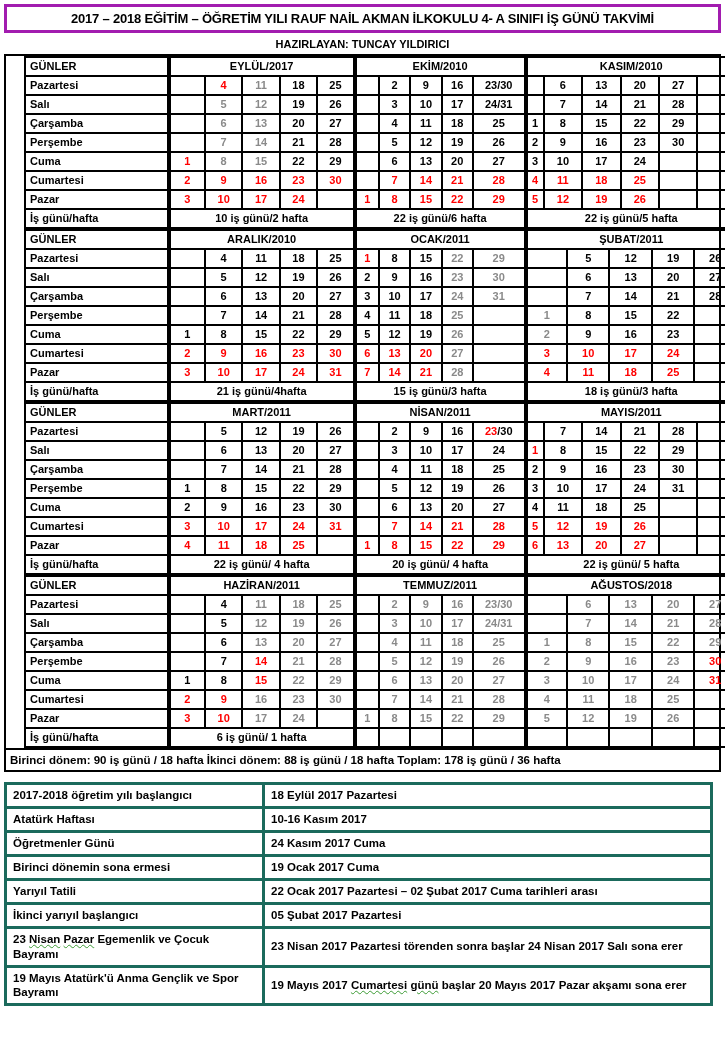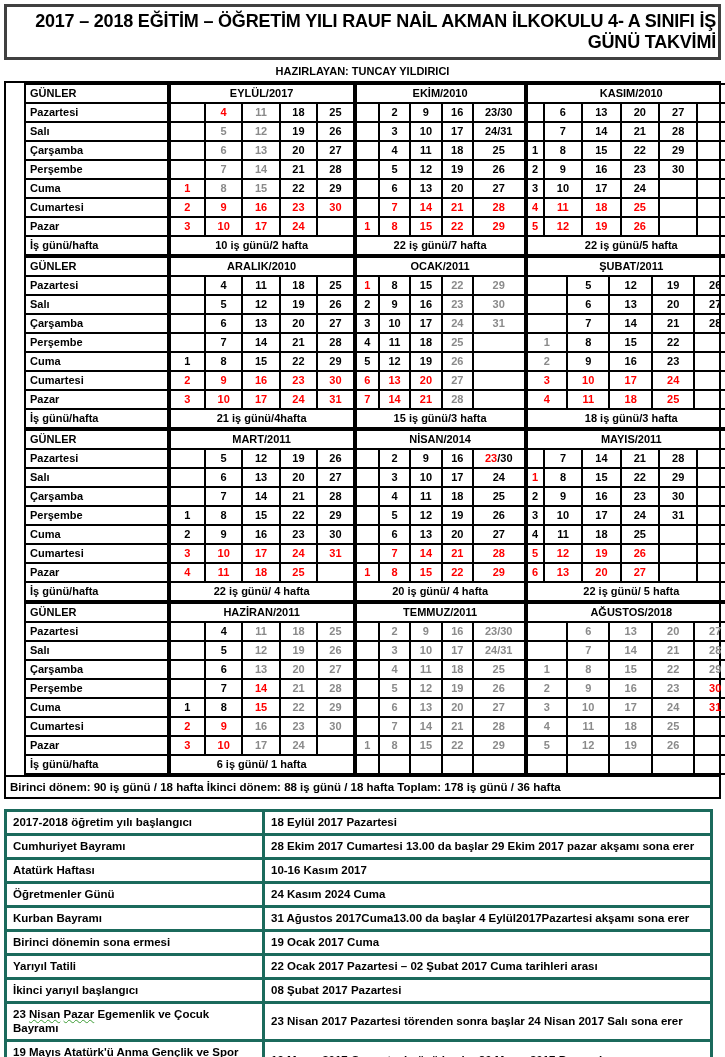--- a/index.html
+++ b/index.html
@@ -8,23 +8,23 @@
   html,body{margin:0;padding:0;background:#ffffff;}
   body{
     width:725px;
     font-family:"Liberation Sans", sans-serif;
     font-weight:bold;
     color:var(--ink);
     -webkit-font-smoothing:antialiased;
   }
   .title-box{
     margin:4px 4px 0 4px;
-    border:3px solid #404040;
-    text-align:right;
-    font-size:18px;
+    border:3px solid #a21caf;
+    text-align:center;
+    font-size:13px;
     letter-spacing:-0.2px;
     padding:4px 2px;
   }
   .subtitle{
     text-align:center;
     font-size:11px;
     padding:5px 0 4px 0;
   }
   .cal-wrap{
     margin:0 4px;
@@ -242,21 +242,21 @@
             <td class="num sep red">5</td>
             <td class="num red">12</td>
             <td class="num red">19</td>
             <td class="num red">26</td>
             <td class="num"></td>
             <td class="num"></td>
           </tr>
           <tr>
             <td class="lbl">İş günü/hafta</td>
             <td class="wk sep" colspan="5">10 iş günü/2 hafta</td>
-            <td class="wk sep" colspan="5">22 iş günü/7 hafta</td>
+            <td class="wk sep" colspan="5">22 iş günü/6 hafta</td>
             <td class="wk sep" colspan="6">22 iş günü/5 hafta</td>
           </tr>
         </tbody>
       </table>
       <table class="cal">
         <colgroup>
           <col style="width: 142px;">
           <col style="width: 36px;">
           <col style="width: 37px;">
           <col style="width: 37px;">
@@ -431,21 +431,21 @@
           <col style="width: 38px;">
           <col style="width: 38px;">
           <col style="width: 38px;">
           <col style="width: 38px;">
           <col style="width: 38px;">
         </colgroup>
         <tbody>
           <tr>
             <td class="lbl">GÜNLER</td>
             <td class="mh sep" colspan="5">MART/2011</td>
-            <td class="mh sep" colspan="5">NİSAN/2014</td>
+            <td class="mh sep" colspan="5">NİSAN/2011</td>
             <td class="mh sep" colspan="6">MAYIS/2011</td>
           </tr>
           <tr>
             <td class="lbl">Pazartesi</td>
             <td class="num sep"></td>
             <td class="num">5</td>
             <td class="num">12</td>
             <td class="num">19</td>
             <td class="num">26</td>
             <td class="num sep"></td>
@@ -758,46 +758,38 @@
   <colgroup id="events-cols">
       <col style="width: 258px;">
       <col>
     </colgroup>
   <tbody id="events-body">
       <tr>
         <td class="elabel">2017-2018 öğretim yılı başlangıcı</td>
         <td class="evalue">18 Eylül 2017 Pazartesi</td>
       </tr>
       <tr>
-        <td class="elabel">Cumhuriyet Bayramı</td>
-        <td class="evalue">28 Ekim 2017 Cumartesi 13.00 da başlar  29 Ekim 2017 pazar akşamı sona erer</td>
-      </tr>
-      <tr>
         <td class="elabel">Atatürk Haftası</td>
         <td class="evalue">10-16 Kasım 2017</td>
       </tr>
       <tr>
         <td class="elabel">Öğretmenler Günü</td>
-        <td class="evalue">24 Kasım 2024 Cuma</td>
-      </tr>
-      <tr>
-        <td class="elabel">Kurban Bayramı</td>
-        <td class="evalue">31 Ağustos 2017Cuma13.00 da başlar 4 Eylül2017Pazartesi akşamı sona erer</td>
+        <td class="evalue">24 Kasım 2017 Cuma</td>
       </tr>
       <tr>
         <td class="elabel">Birinci dönemin sona ermesi</td>
         <td class="evalue">19 Ocak 2017 Cuma</td>
       </tr>
       <tr>
         <td class="elabel">Yarıyıl Tatili</td>
         <td class="evalue">22 Ocak 2017 Pazartesi – 02 Şubat 2017 Cuma tarihleri arası</td>
       </tr>
       <tr>
         <td class="elabel">İkinci yarıyıl başlangıcı</td>
-        <td class="evalue">08 Şubat 2017 Pazartesi</td>
+        <td class="evalue">05 Şubat 2017 Pazartesi</td>
       </tr>
       <tr>
         <td class="elabel">23 <span class="squiggle">Nisan</span>  <span class="squiggle">Pazar</span> Egemenlik ve Çocuk Bayramı</td>
         <td class="evalue">23 Nisan 2017 Pazartesi törenden sonra başlar  24 Nisan 2017 Salı sona erer</td>
       </tr>
       <tr>
         <td class="elabel">19 Mayıs  Atatürk'ü Anma Gençlik ve Spor Bayramı</td>
         <td class="evalue">19 Mayıs 2017 <span class="squiggle">Cumartesi</span>  <span class="squiggle">günü</span> başlar  20 Mayıs 2017 Pazar  akşamı sona erer</td>
       </tr>
     </tbody>

